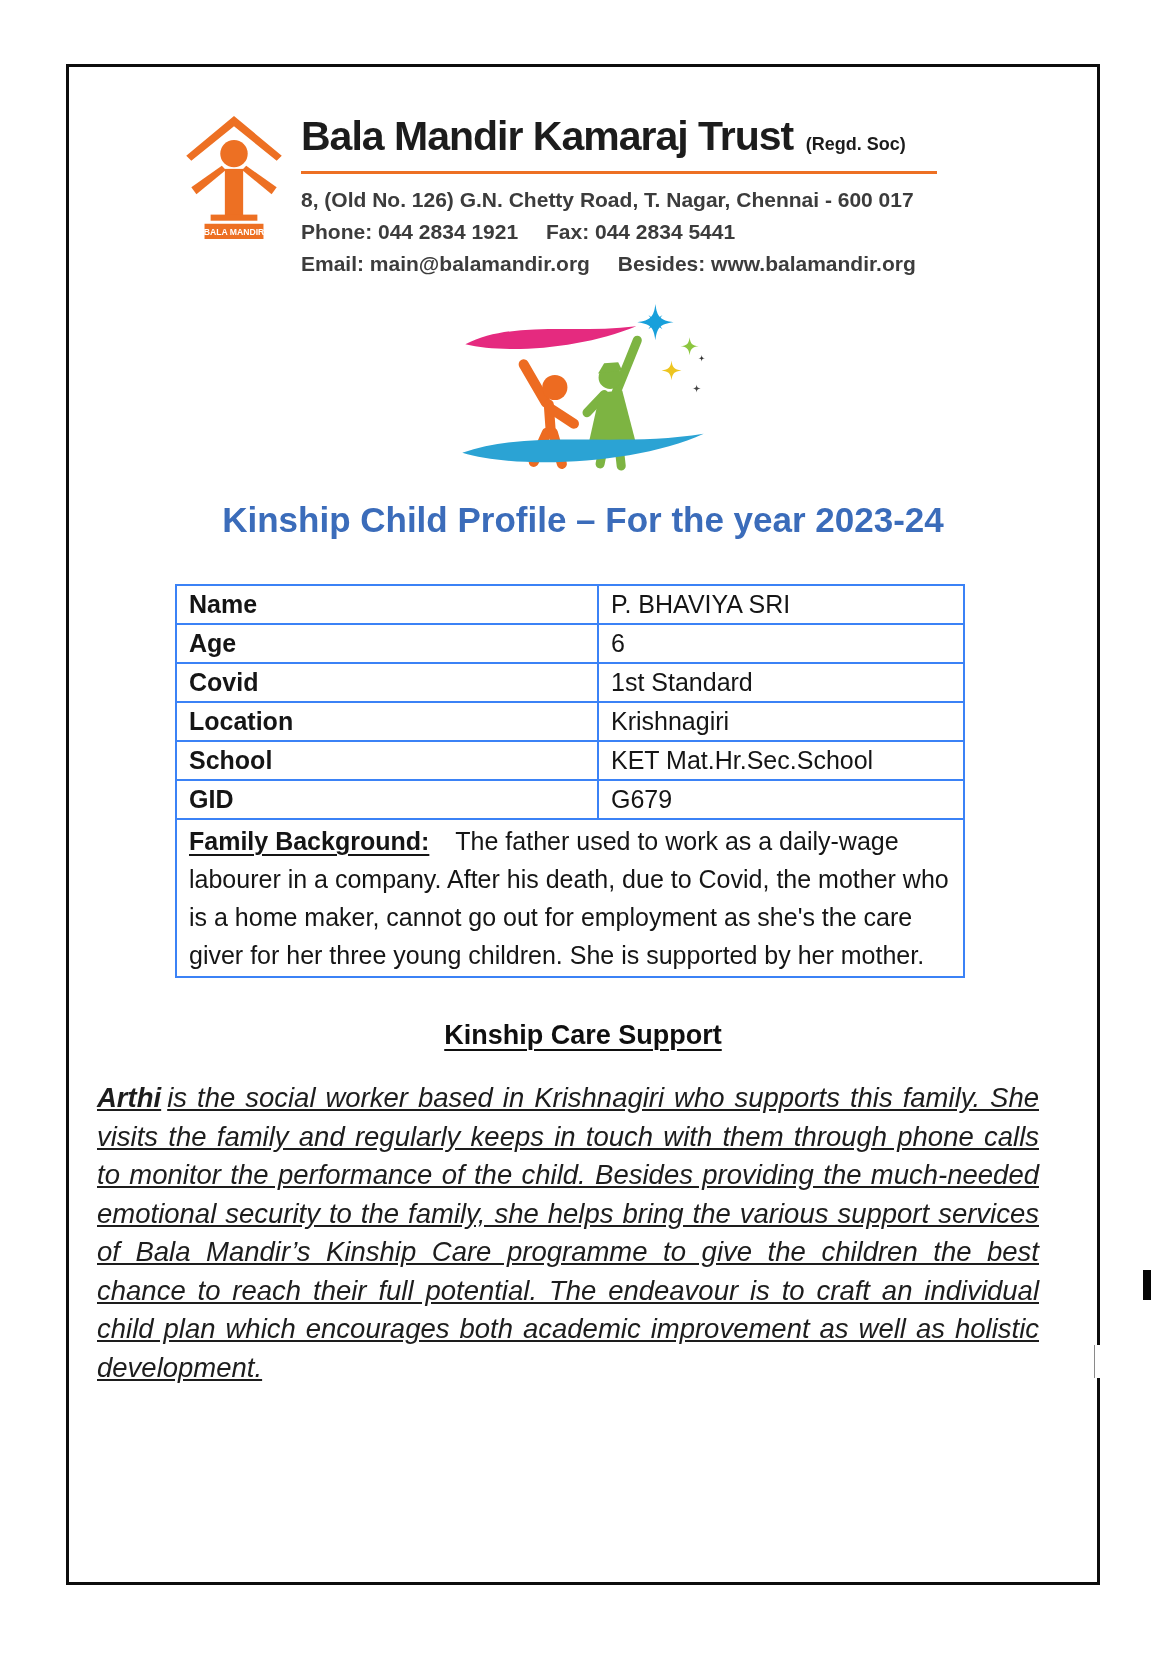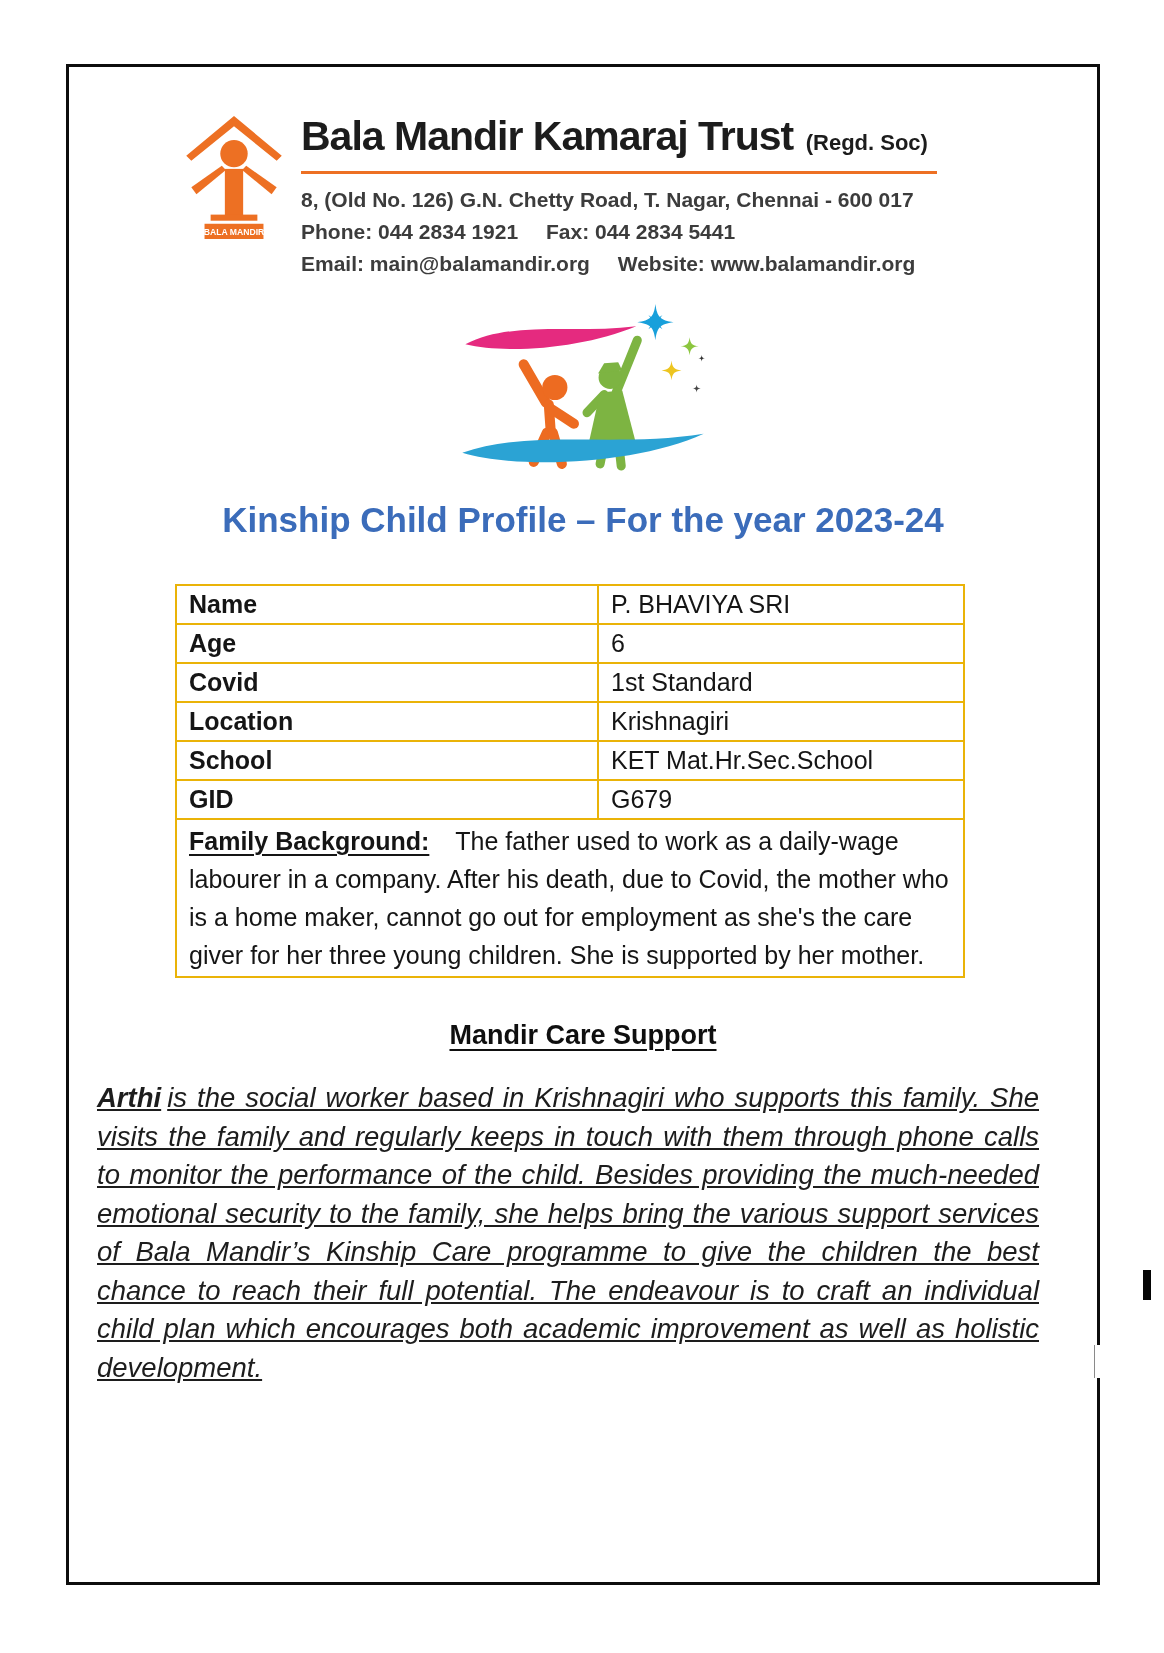--- a/index.html
+++ b/index.html
@@ -10,38 +10,38 @@
   .sheet{
     position:absolute;left:66px;top:64px;width:1028px;height:1515px;
     border:3px solid #0d0d0d;background:#fff;overflow:hidden;
   }
   
   .header{margin:46px 0 0 114px;display:flex;gap:16px;}
   .logo-art{flex:0 0 auto;}
   .header-text{padding-top:0;}
   .org-line{white-space:nowrap;line-height:46px;}
   .org-name{font-size:41px;font-weight:bold;color:#1c1c1c;letter-spacing:-1px;}
-  .org-suffix{font-size:22px;font-weight:bold;color:#1c1c1c;margin-left:8px;}
+  .org-suffix{font-size:18px;font-weight:bold;color:#1c1c1c;margin-left:8px;}
   .org-rule{height:3px;background:#ED7023;margin:3px 0 10px 0;width:636px;}
   .addr-line{font-size:21px;line-height:32px;color:#3c3c3c;font-weight:bold;white-space:nowrap;}
   .addr-line span{margin-right:22px;}
   .addr-line span:last-child{margin-right:0;}
   
   .children-art{display:block;margin:20px auto 0 auto;}
   
   .doc-title{
     margin-top:24px;text-align:center;font-size:35px;font-weight:bold;
     color:#3B6CBA;letter-spacing:0px;
   }
   
   table.profile{
     margin:44px 0 0 106px;border-collapse:collapse;width:768px;
     font-size:25px;color:#151515;table-layout:fixed;
   }
-  table.profile td{border:2px solid #eab308;padding:2px 12px;height:33px;vertical-align:middle;}
+  table.profile td{border:2px solid #3b82f6;padding:2px 12px;height:33px;vertical-align:middle;}
   td.lbl{width:396px;font-weight:bold;}
   td.val{width:340px;}
   td.family-cell{padding:8px 12px 10px 12px;line-height:38px;height:auto;border-radius:11px;}
   .fb-label{font-weight:bold;text-decoration:underline;text-decoration-thickness:2px;text-underline-offset:4px;margin-right:26px;}
   
   .section-heading{
     margin-top:42px;text-align:center;font-size:27px;font-weight:bold;color:#0f0f0f;
   }
   .section-heading span{
     text-decoration:underline;text-decoration-thickness:2px;text-underline-offset:5px;
@@ -79,21 +79,21 @@
         <span class="org-suffix">(Regd. Soc)</span>
       </div>
       <div class="org-rule"></div>
       <div class="addr-line">8, (Old No. 126) G.N. Chetty Road, T. Nagar, Chennai - 600 017</div>
       <div class="addr-line">
         <span>Phone: 044 2834 1921</span>
         <span>Fax: 044 2834 5441</span>
       </div>
       <div class="addr-line">
         <span>Email: main@balamandir.org</span>
-        <span>Website: www.balamandir.org</span>
+        <span>Besides: www.balamandir.org</span>
       </div>
     </div>
   </div>
 
   <svg class="children-art" width="252" height="176" viewBox="0 0 250 175">
 
     <path d="M8,44 C55,20 115,34 178,26 C125,48 50,54 8,44 Z" fill="#E52A7F"></path>
 
     <g transform="translate(197,22)">
       <path d="M0,-18 C1.6,-5 5,-1.6 18,0 C5,1.6 1.6,5 0,18 C-1.6,5 -5,1.6 -18,0 C-5,-1.6 -1.6,-5 0,-18 Z" fill="#18A0DB"></path>
@@ -160,21 +160,21 @@
       </tr>
       <tr>
         <td class="family-cell" colspan="2">
           <span class="fb-label">Family Background:</span><span>The father used to work as a daily-wage labourer in a company. After his death, due to Covid, the mother who is a home maker, cannot go out for employment as she's the care giver for her three young children. She is supported by her mother.</span>
         </td>
       </tr>
     </tbody>
   </table>
 
   <div class="section-heading">
-    <span>Mandir Care Support</span>
+    <span>Kinship Care Support</span>
   </div>
 
   <p class="support-para">
     <span class="support-lead">Arthi</span><span>is the social worker based in Krishnagiri who supports this family. She visits the family and regularly keeps in touch with them through phone calls to monitor the performance of the child. Besides providing the much-needed emotional security to the family, she helps bring the various support services of Bala Mandir’s Kinship Care programme to give the children the best chance to reach their full potential. The endeavour is to craft an individual child plan which encourages both academic improvement as well as holistic development.</span>
   </p>
 
 </div>
 
 <div class="scan-gap"></div>
 <div class="scan-tick"></div>

